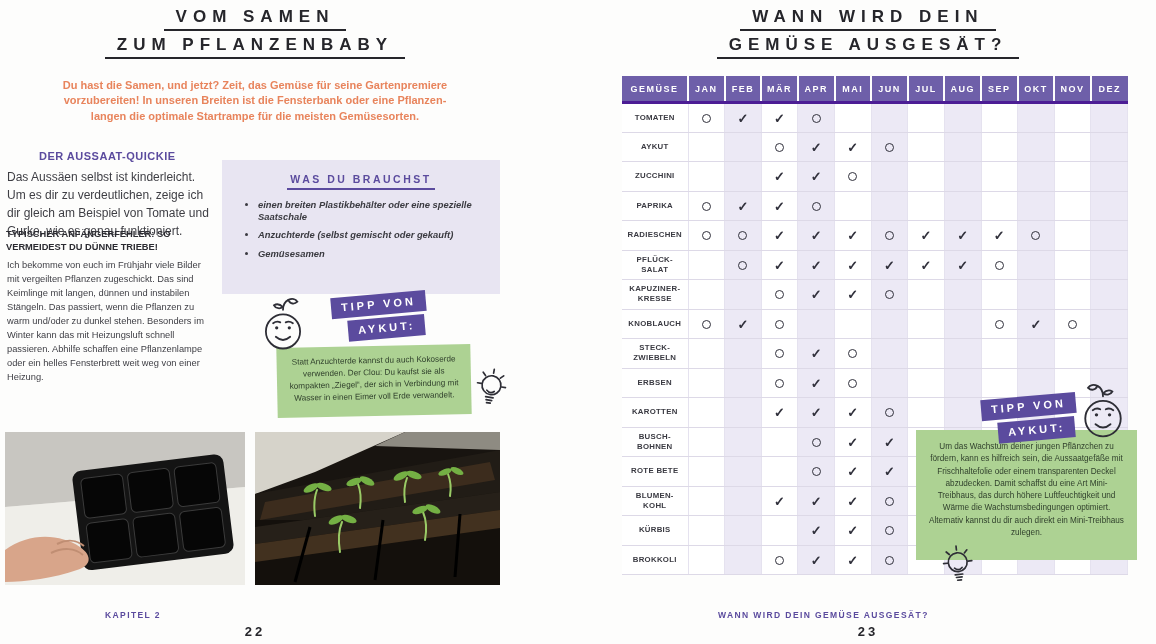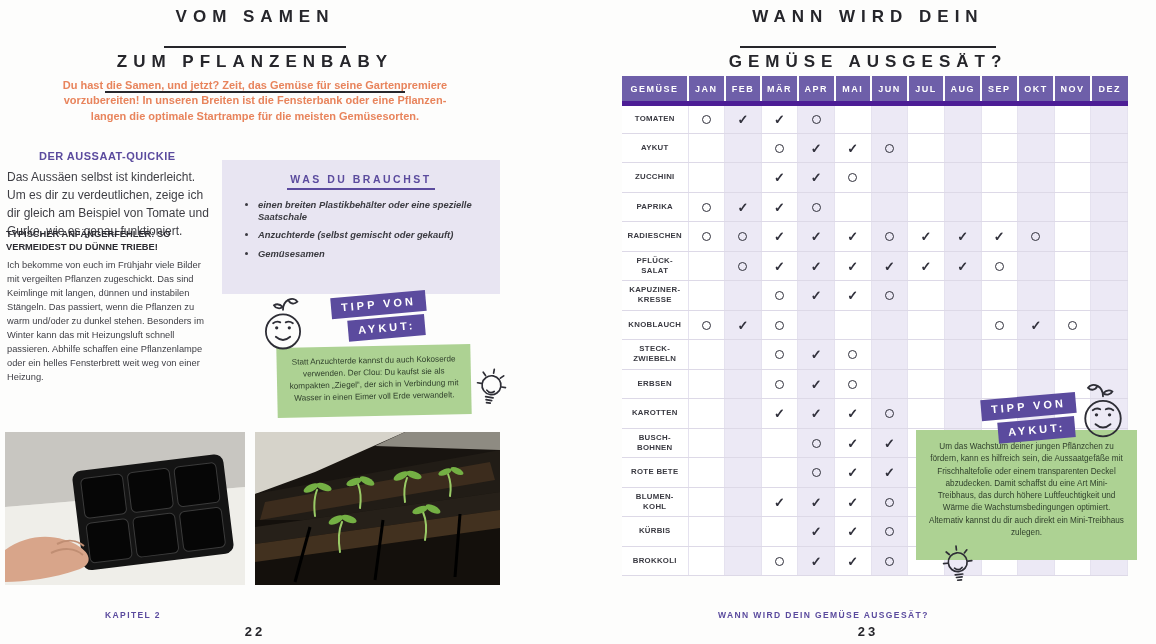--- a/index.html
+++ b/index.html
@@ -11,21 +11,21 @@
     --stripe-lavender:#ECE9F5;
     --ink:#2B2B31;
   }
   *{box-sizing:border-box;}
   body{margin:0;background:#ffffff;font-family:"Liberation Sans",sans-serif;}
   .spread{position:relative;width:1156px;height:644px;background:#FDFDFC;overflow:hidden;}
 
   
   .page-title{position:absolute;text-align:center;}
   .title-line{display:inline-block;font-size:17px;font-weight:bold;letter-spacing:6px;
-    color:#26262B;border-bottom:2.5px solid #26262B;padding:1px 12px 19px;margin-bottom:3px;}
+    color:#26262B;border-bottom:2.5px solid #26262B;padding:1px 12px 2px;margin-bottom:3px;}
   .lp-title{left:30px;top:6px;width:450px;}
   .rp-title{left:668px;top:6px;width:400px;}
 
   
   .lp-intro{position:absolute;left:32px;top:78px;width:446px;color:var(--intro-orange);
     font-weight:bold;font-size:11px;line-height:1.4;text-align:center;white-space:pre-line;}
   .lp-heading{position:absolute;left:7px;top:150px;color:var(--accent-purple);
     font-weight:bold;font-size:11px;letter-spacing:0.5px;padding-left:32px;}
   .lp-para1{position:absolute;left:7px;top:168px;width:202px;font-size:12px;
     color:#3E3E44;line-height:1.5;}
@@ -76,21 +76,21 @@
   .page-num{position:absolute;width:300px;text-align:center;color:#26262B;
     font-weight:bold;font-size:13px;letter-spacing:3px;}
   .lp-num{left:105px;top:624px;}
   .rp-num{left:718px;top:624px;}
 
   
   .sowing-table{position:absolute;left:622px;top:76px;width:506px;border-collapse:collapse;
     table-layout:fixed;z-index:1;}
   .sowing-table th{background:var(--header-purple);color:#fff;font-size:9px;font-weight:bold;
     letter-spacing:1.5px;padding:8px 0 7px;border-right:2px solid #FDFDFC;
-    border-bottom:5px solid #4c1d95;text-align:center;}
+    border-bottom:3px solid #4c1d95;text-align:center;}
   .sowing-table th:last-child{border-right:none;}
   .sowing-table col.veg-col{width:66px;}
   .sowing-table td{height:29.5px;border-bottom:1px solid #DDD9E7;border-right:1px solid #E5E2EF;
     text-align:center;vertical-align:middle;background:#fff;}
   .sowing-table td.shaded{background:var(--stripe-lavender);}
   .sowing-table td.veg-name{font-size:7.8px;font-weight:bold;color:#3A3A42;
     letter-spacing:0.3px;white-space:pre-line;line-height:1.3;padding:0 2px;}
   .check{font-size:13px;font-weight:bold;color:#31313C;line-height:1;}
   .circle{display:inline-block;width:9px;height:9px;border:1.5px solid #31313C;
     border-radius:50%;}

